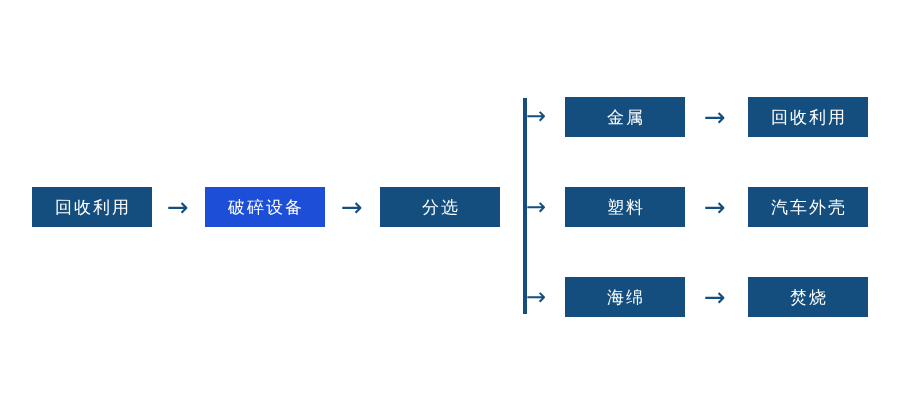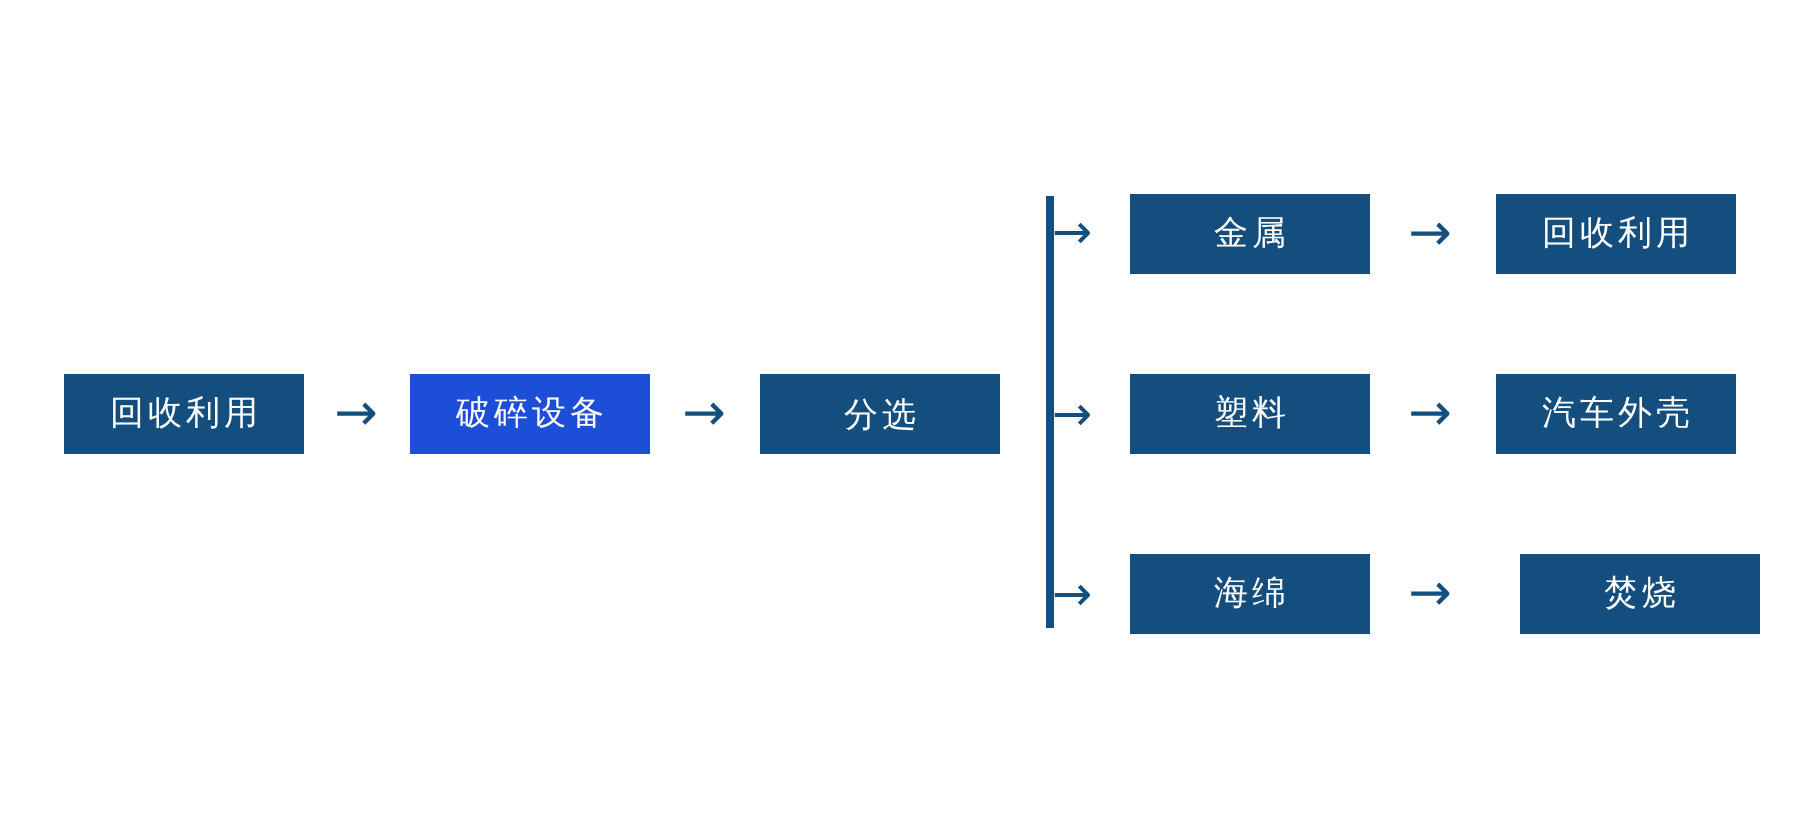--- a/index.html
+++ b/index.html
@@ -89,15 +89,15 @@
   <div class="node blue" style="left:748px; top:97px;">回收利用</div>
 
   <div class="branch-arrow" style="left:526px; top:194px;">→</div>
   <div class="node blue" style="left:565px; top:187px;text-align:right;">塑料</div>
   <div class="arrow" style="left:700px; top:192px;">→</div>
   <div class="node blue" style="left:748px; top:187px;">汽车外壳</div>
 
   <div class="branch-arrow" style="left:526px; top:284px;">→</div>
   <div class="node blue" style="left:565px; top:277px;">海绵</div>
   <div class="arrow" style="left:700px; top:282px;">→</div>
-  <div class="node blue" style="left:748px; top:277px;margin-left:12px;">焚烧</div>
+  <div class="node blue" style="left:748px; top:277px;">焚烧</div>
 
 </div>
 
 </body></html>

